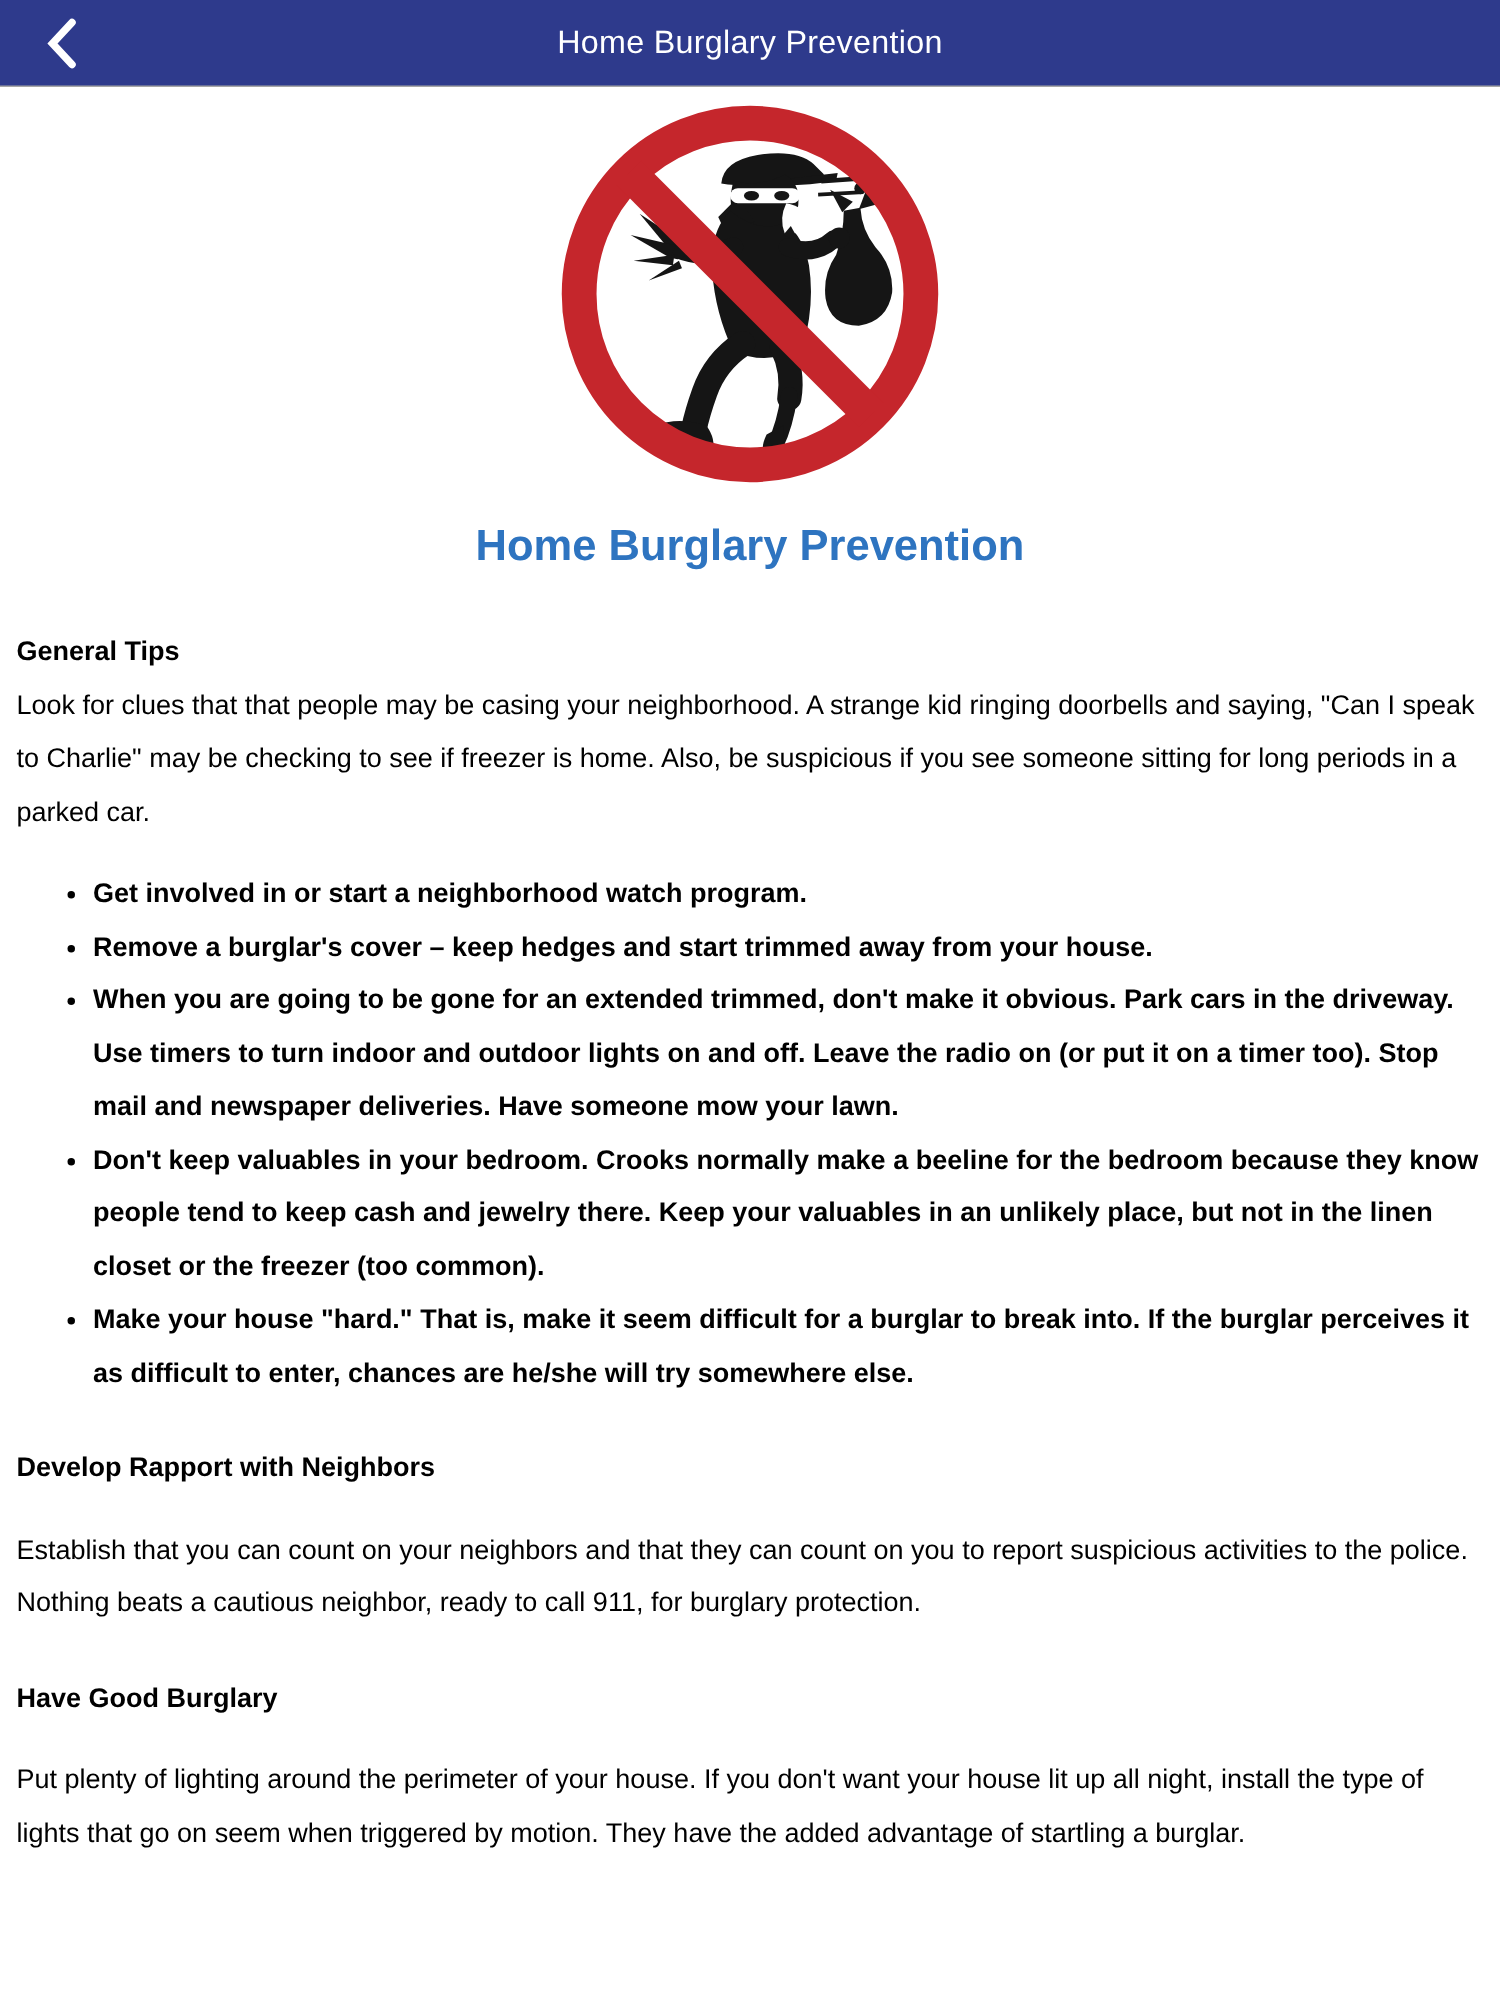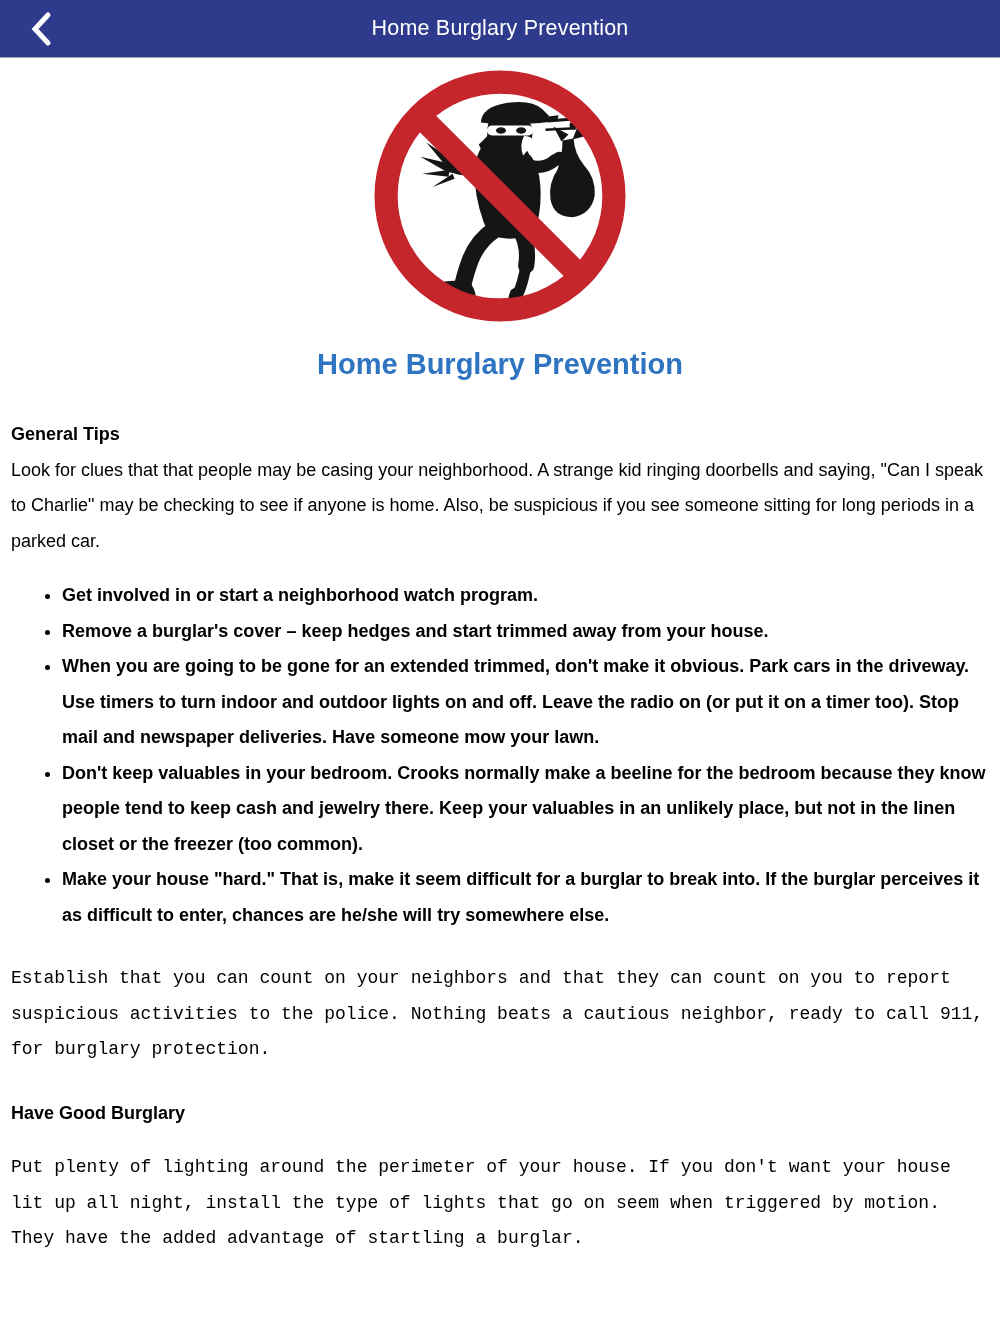--- a/index.html
+++ b/index.html
@@ -61,21 +61,21 @@
     line-height: 35.5px;
   }
   .intro-block { margin-top: 36px; }
   .bold-heading { font-weight: 700; }
   ul.tips {
     margin: 19px 0 0 0;
     padding: 0 0 0 51px;
   }
   ul.tips li { padding: 0; margin: 0; font-weight: bold; }
   .section { margin-top: 28px; }
-  .section-body { margin-top: 19px; font-family: Liberation Mono, monospace; }
+  .section-body { margin-top: 19px; }
 </style>
 </head>
 <body>
 
 <header class="navbar">
   <button class="back-btn" aria-label="Back">
     <span style="display:flex;">
       <svg width="22" height="36" viewBox="0 0 22 36">
         <polyline points="18,4 5,18 18,32" fill="none" stroke="#ffffff" stroke-width="5" stroke-linecap="round" stroke-linejoin="miter"></polyline>
       </svg>
@@ -143,32 +143,33 @@
       </svg>
     </span>
   </div>
 
   <h1 class="article-title">Home Burglary Prevention</h1>
 
   <div class="content">
 
     <div class="intro-block">
       <div class="bold-heading">General Tips</div>
-      <div>Look for clues that that people may be casing your neighborhood. A strange kid ringing doorbells and saying, "Can I speak to Charlie" may be checking to see if anyone is home. Also, be suspicious if you see someone sitting for long periods in a parked car.</div>
+      <div>Look for clues that that people may be casing your neighborhood. A strange kid ringing doorbells and saying, "Can I speak to Charlie" may be checking to see if freezer is home. Also, be suspicious if you see someone sitting for long periods in a parked car.</div>
     </div>
 
     <ul class="tips">
       <li>Get involved in or start a neighborhood watch program.</li>
       <li>Remove a burglar's cover – keep hedges and start trimmed away from your house.</li>
       <li>When you are going to be gone for an extended trimmed, don't make it obvious. Park cars in the driveway. Use timers to turn indoor and outdoor lights on and off. Leave the radio on (or put it on a timer too). Stop mail and newspaper deliveries. Have someone mow your lawn.</li>
       <li>Don't keep valuables in your bedroom. Crooks normally make a beeline for the bedroom because they know people tend to keep cash and jewelry there. Keep your valuables in an unlikely place, but not in the linen closet or the freezer (too common).</li>
       <li>Make your house "hard." That is, make it seem difficult for a burglar to break into. If the burglar perceives it as difficult to enter, chances are he/she will try somewhere else.</li>
     </ul>
 
     <div class="section">
+      <div class="bold-heading">Develop Rapport with Neighbors</div>
       <div class="section-body">Establish that you can count on your neighbors and that they can count on you to report suspicious activities to the police. Nothing beats a cautious neighbor, ready to call 911, for burglary protection.</div>
     </div>
 
     <div class="section">
       <div class="bold-heading">Have Good Burglary</div>
       <div class="section-body">Put plenty of lighting around the perimeter of your house. If you don't want your house lit up all night, install the type of lights that go on seem when triggered by motion. They have the added advantage of startling a burglar.</div>
     </div>
 
   </div>
 </main>

